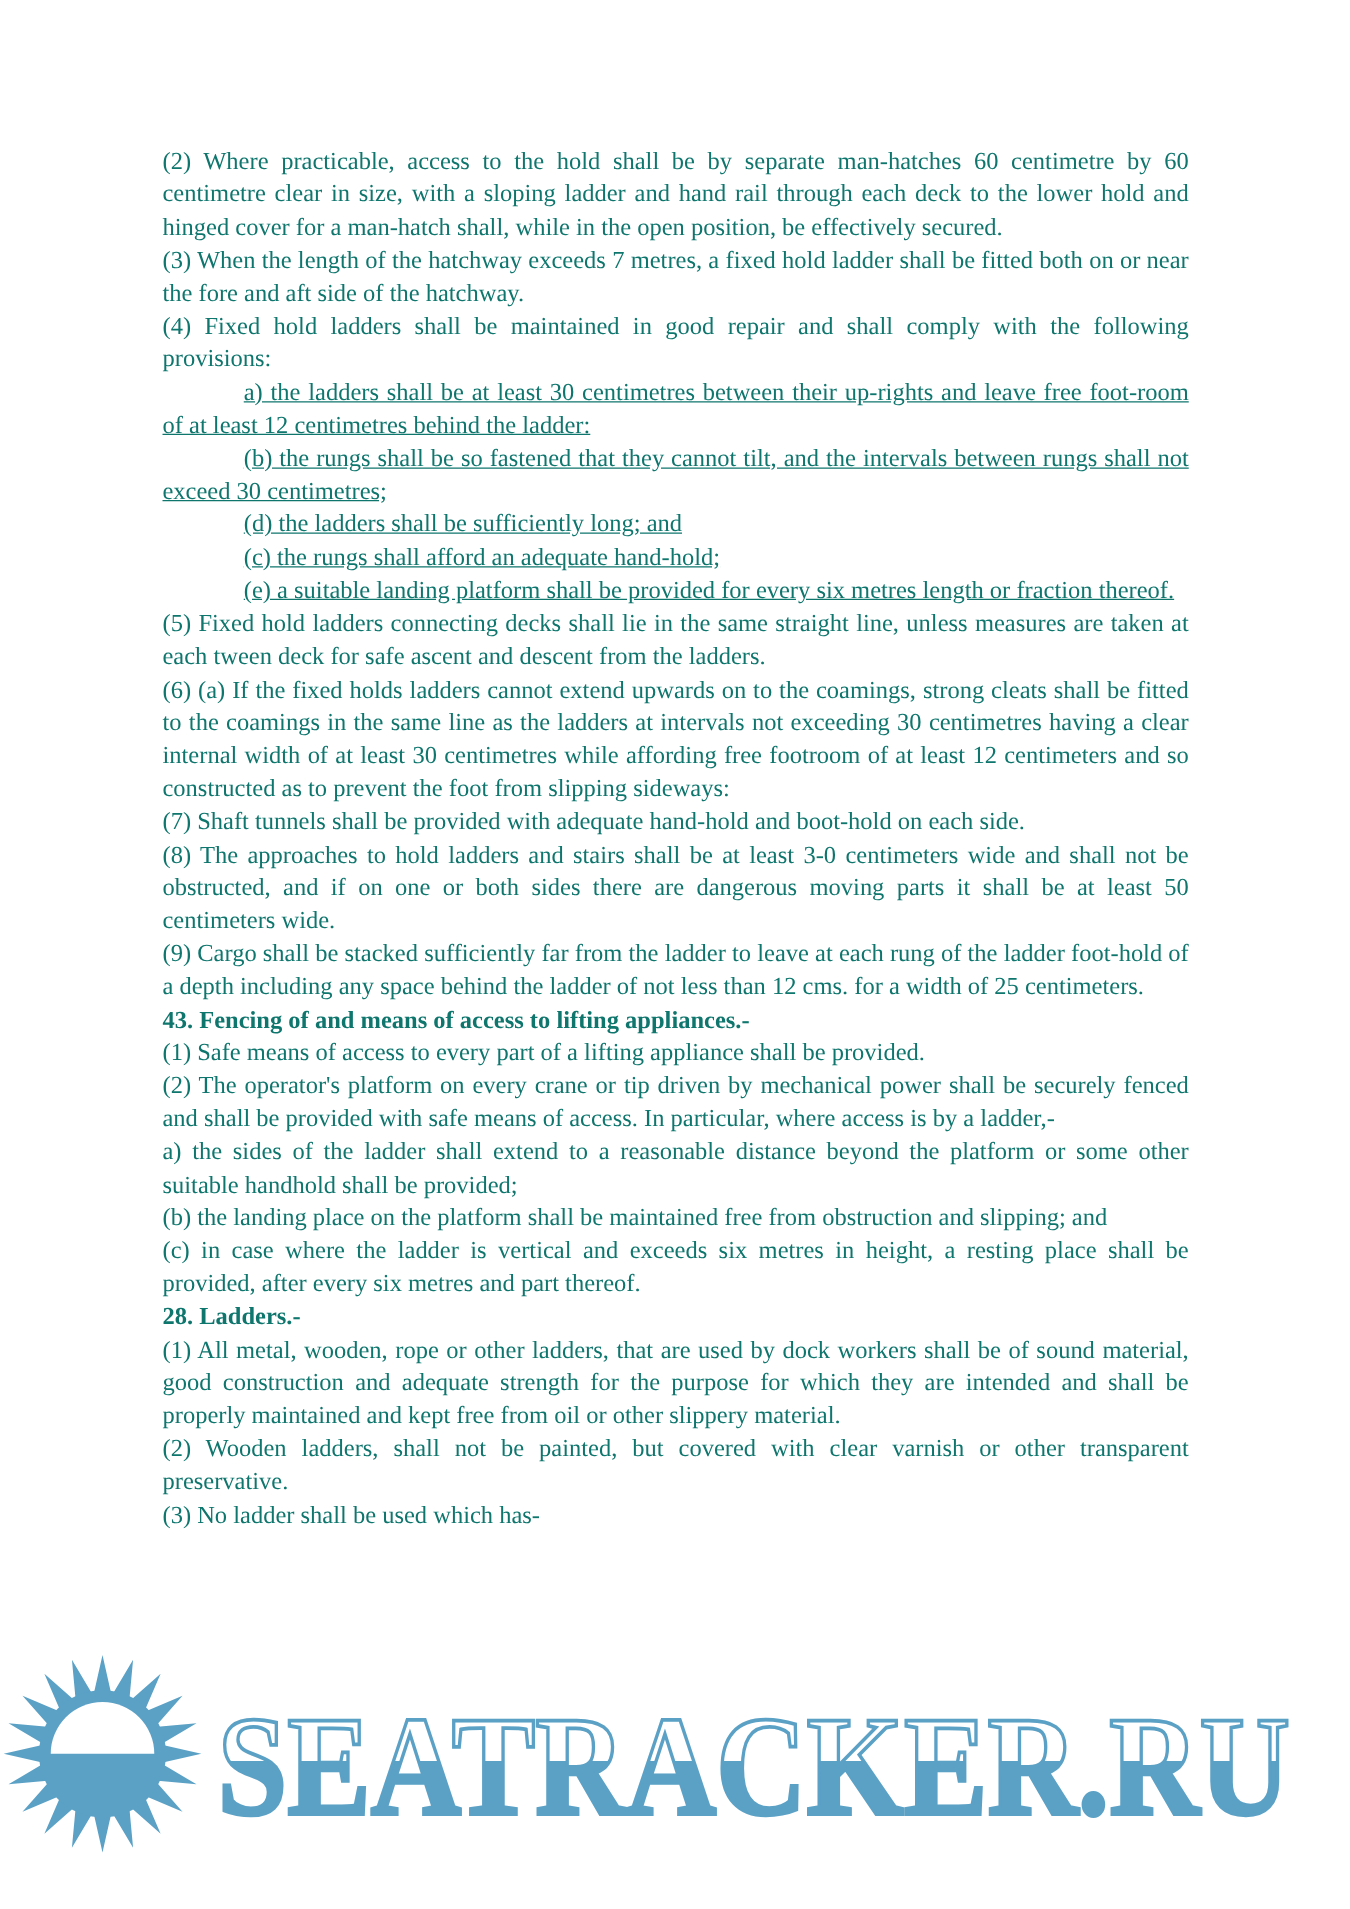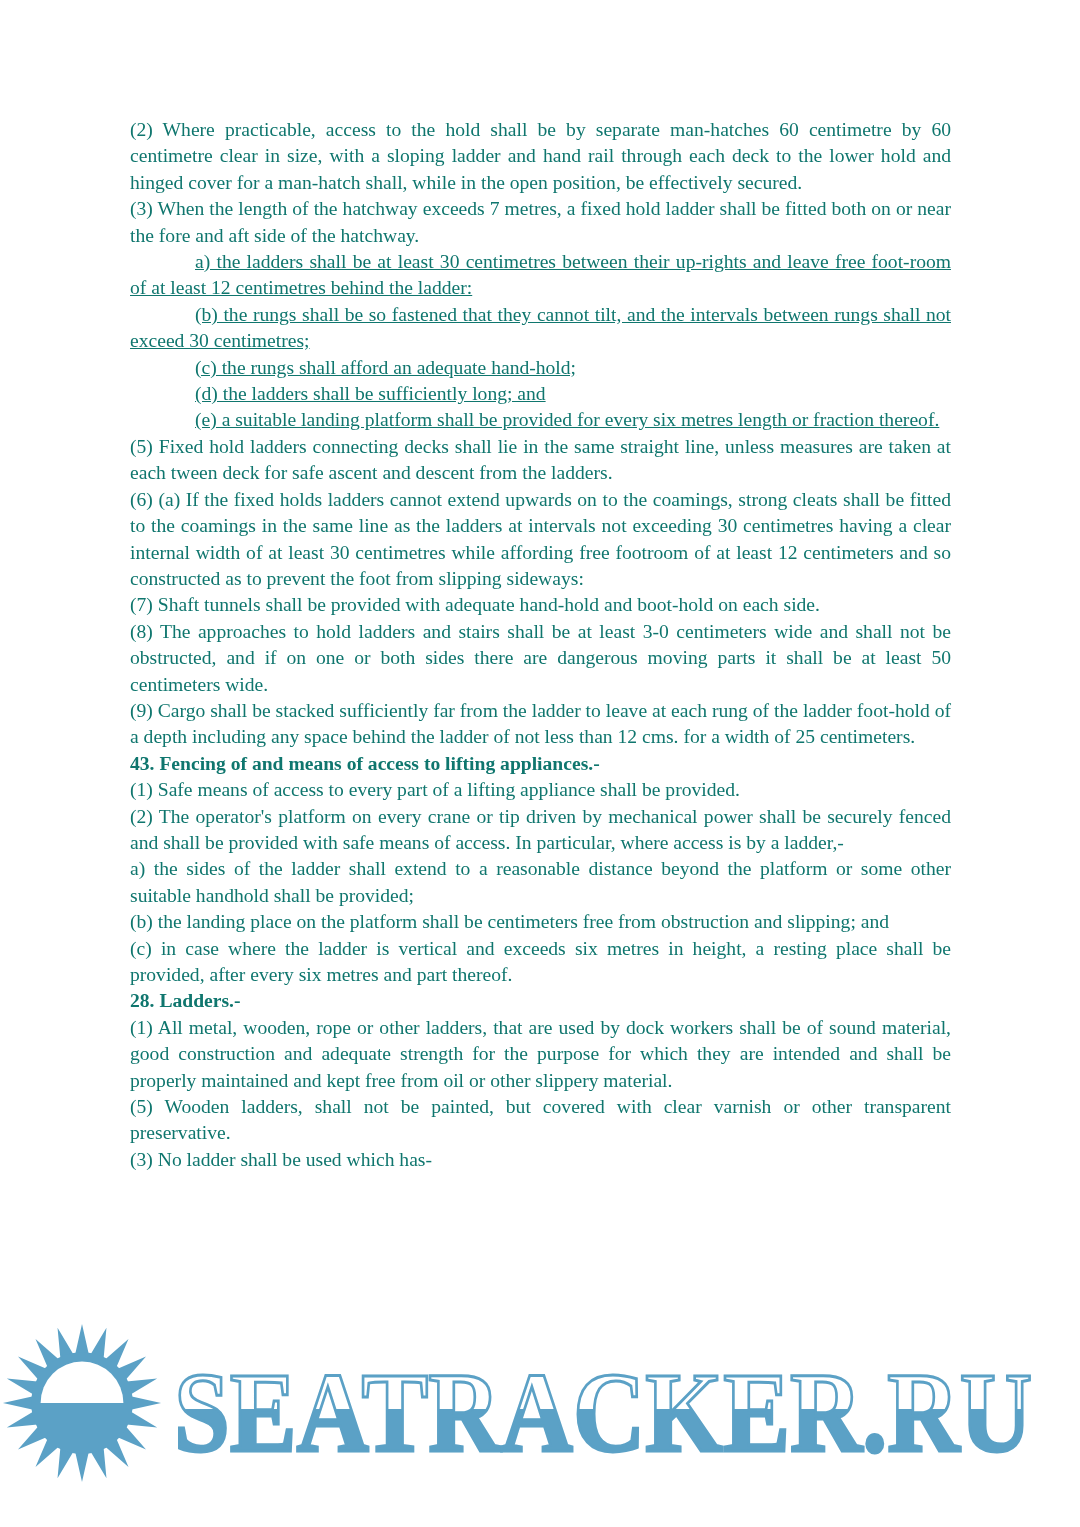--- a/index.html
+++ b/index.html
@@ -55,39 +55,40 @@
   }
 </style>
 </head>
 <body>
 
 <div class="page">
 
   <div class="content">
     <p>(2) Where practicable, access to the hold shall be by separate man-hatches 60 centimetre by 60 centimetre clear in size, with a sloping ladder and hand rail through each deck to the lower hold and hinged cover for a man-hatch shall, while in the open position, be effectively secured.</p>
     <p>(3) When the length of the hatchway exceeds 7 metres, a fixed hold ladder shall be fitted both on or near the fore and aft side of the hatchway.</p>
+    <p>(4) Fixed hold ladders shall be maintained in good repair and shall comply with the following provisions:</p>
     <p class="indent">a) the ladders shall be at least 30 centimetres between their up-rights and leave free foot-room of at least 12 centimetres behind the ladder:</p>
     <p class="indent">(b) the rungs shall be so fastened that they cannot tilt, and the intervals between rungs shall not exceed 30 centimetres;</p>
+    <p class="indent">(d) the ladders shall be sufficiently long; and</p>
     <p class="indent">(c) the rungs shall afford an adequate hand-hold;</p>
-    <p class="indent">(d) the ladders shall be sufficiently long; and</p>
     <p class="indent">(e) a suitable landing platform shall be provided for every six metres length or fraction thereof.</p>
     <p>(5) Fixed hold ladders connecting decks shall lie in the same straight line, unless measures are taken at each tween deck for safe ascent and descent from the ladders.</p>
     <p>(6) (a) If the fixed holds ladders cannot extend upwards on to the coamings, strong cleats shall be fitted to the coamings in the same line as the ladders at intervals not exceeding 30 centimetres having a clear internal width of at least 30 centimetres while affording free footroom of at least 12 centimeters and so constructed as to prevent the foot from slipping sideways:</p>
     <p>(7) Shaft tunnels shall be provided with adequate hand-hold and boot-hold on each side.</p>
     <p>(8) The approaches to hold ladders and stairs shall be at least 3-0 centimeters wide and shall not be obstructed, and if on one or both sides there are dangerous moving parts it shall be at least 50 centimeters wide.</p>
     <p>(9) Cargo shall be stacked sufficiently far from the ladder to leave at each rung of the ladder foot-hold of a depth including any space behind the ladder of not less than 12 cms. for a width of 25 centimeters.</p>
     <p class="heading">43. Fencing of and means of access to lifting appliances.-</p>
     <p>(1) Safe means of access to every part of a lifting appliance shall be provided.</p>
     <p>(2) The operator's platform on every crane or tip driven by mechanical power shall be securely fenced and shall be provided with safe means of access. In particular, where access is by a ladder,-</p>
     <p>a) the sides of the ladder shall extend to a reasonable distance beyond the platform or some other suitable handhold shall be provided;</p>
-    <p>(b) the landing place on the platform shall be centimeters free from obstruction and slipping; and</p>
+    <p>(b) the landing place on the platform shall be maintained free from obstruction and slipping; and</p>
     <p>(c) in case where the ladder is vertical and exceeds six metres in height, a resting place shall be provided, after every six metres and part thereof.</p>
     <p class="heading">28. Ladders.-</p>
     <p>(1) All metal, wooden, rope or other ladders, that are used by dock workers shall be of sound material, good construction and adequate strength for the purpose for which they are intended and shall be properly maintained and kept free from oil or other slippery material.</p>
-    <p>(5) Wooden ladders, shall not be painted, but covered with clear varnish or other transparent preservative.</p>
+    <p>(2) Wooden ladders, shall not be painted, but covered with clear varnish or other transparent preservative.</p>
     <p>(3) No ladder shall be used which has-</p>
   </div>
 
   <div class="watermark">
     <svg class="sun" viewBox="0 0 170 170" aria-hidden="true">
       <polygon fill="#5ba1c6" points="85,1 92.8,35.6 111,5.1 107.7,40.5 134.4,17 120.4,49.6 153,35.6 129.6,62.3 164.9,59 134.4,77.2 169,85 134.4,92.8 164.9,111 129.6,107.7 153,134.4 120.4,120.4 134.4,153 107.7,129.5 111,164.9 92.8,134.4 85,169 77.2,134.4 59,164.9 62.3,129.5 35.6,153 49.6,120.4 17,134.4 40.5,107.7 5.1,111 35.6,92.8 1,85 35.6,77.2 5.1,59 40.5,62.3 17,35.6 49.6,49.6 35.6,17 62.3,40.5 59,5.1 77.2,35.6"></polygon>
       <circle cx="85" cy="85" r="54" fill="#5ba1c6"></circle>
       <path d="M 41 85 A 44 44 0 0 1 129 85 Z" fill="#ffffff"></path>
     </svg>
     <svg class="wm-text-svg" viewBox="0 0 872 122" aria-hidden="true">

